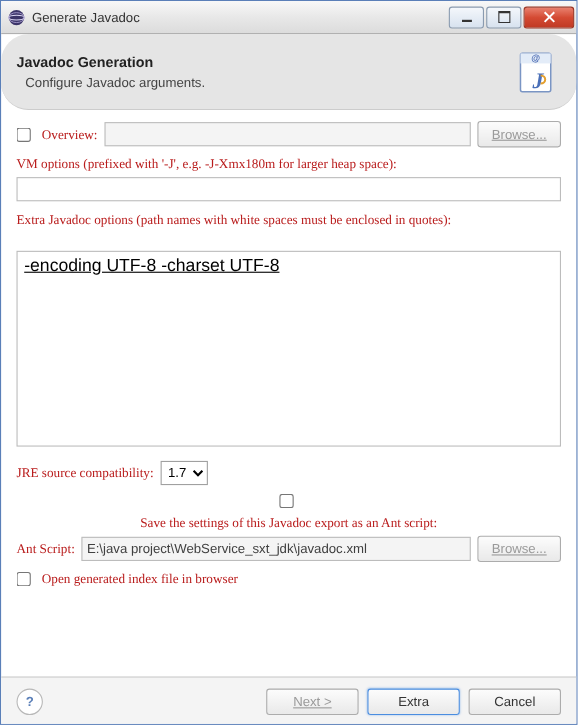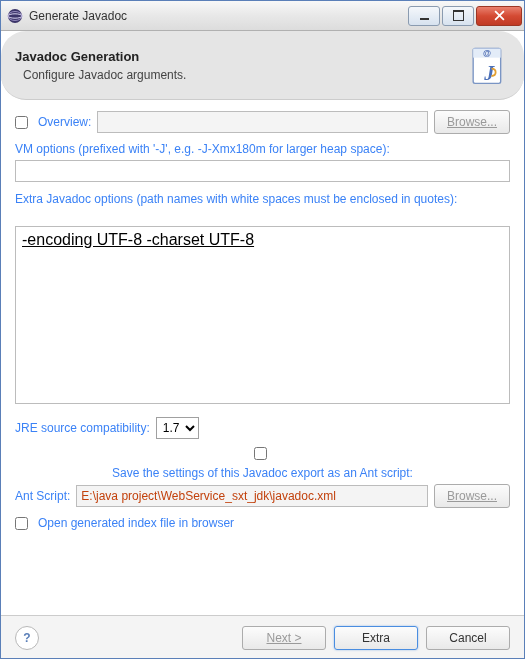--- a/index.html
+++ b/index.html
@@ -83,21 +83,21 @@
     border: 1px solid #acacac;
     background: linear-gradient(to bottom, #fcfcfc, #e9e9e9);
     border-radius: 3px;
     font-family: inherit; font-size: 12px;
     padding: 0 12px;
     min-width: 76px;
     color: #333;
     cursor: default;
   }
   .btn.disabled { color: #9a9a9a; text-decoration: underline; }
-  .label { color: #3b82f6; }
+  .label { color: #b91c1c; font-family: Liberation Serif, serif; }
   .textarea {
     width: 100%; height: 178px;
     border: 1px solid #bcbcbc;
     resize: none;
     font-family: inherit; font-size: 16px;
     padding: 4px 6px;
     overflow-y: scroll;
     text-decoration: underline;
   }
   .select {
@@ -195,21 +195,21 @@
     </select>
   </div>
 
   <div class="row tight">
     <input type="checkbox" style="">
     <span class="label">Save the settings of this Javadoc export as an Ant script:</span>
   </div>
 
   <div class="row">
     <span class="label">Ant Script:</span>
-    <input class="txt-input disabled" style="flex: 1 1 0%; color: #c2410c;" disabled="" value="E:\java project\WebService_sxt_jdk\javadoc.xml">
+    <input class="txt-input disabled" style="flex: 1 1 0%; color: #404040;" disabled="" value="E:\java project\WebService_sxt_jdk\javadoc.xml">
     <button class="btn disabled">Browse...</button>
   </div>
 
   <div class="row">
     <input type="checkbox" style="">
     <span class="label">Open generated index file in browser</span>
   </div>
 
 </div>
 

